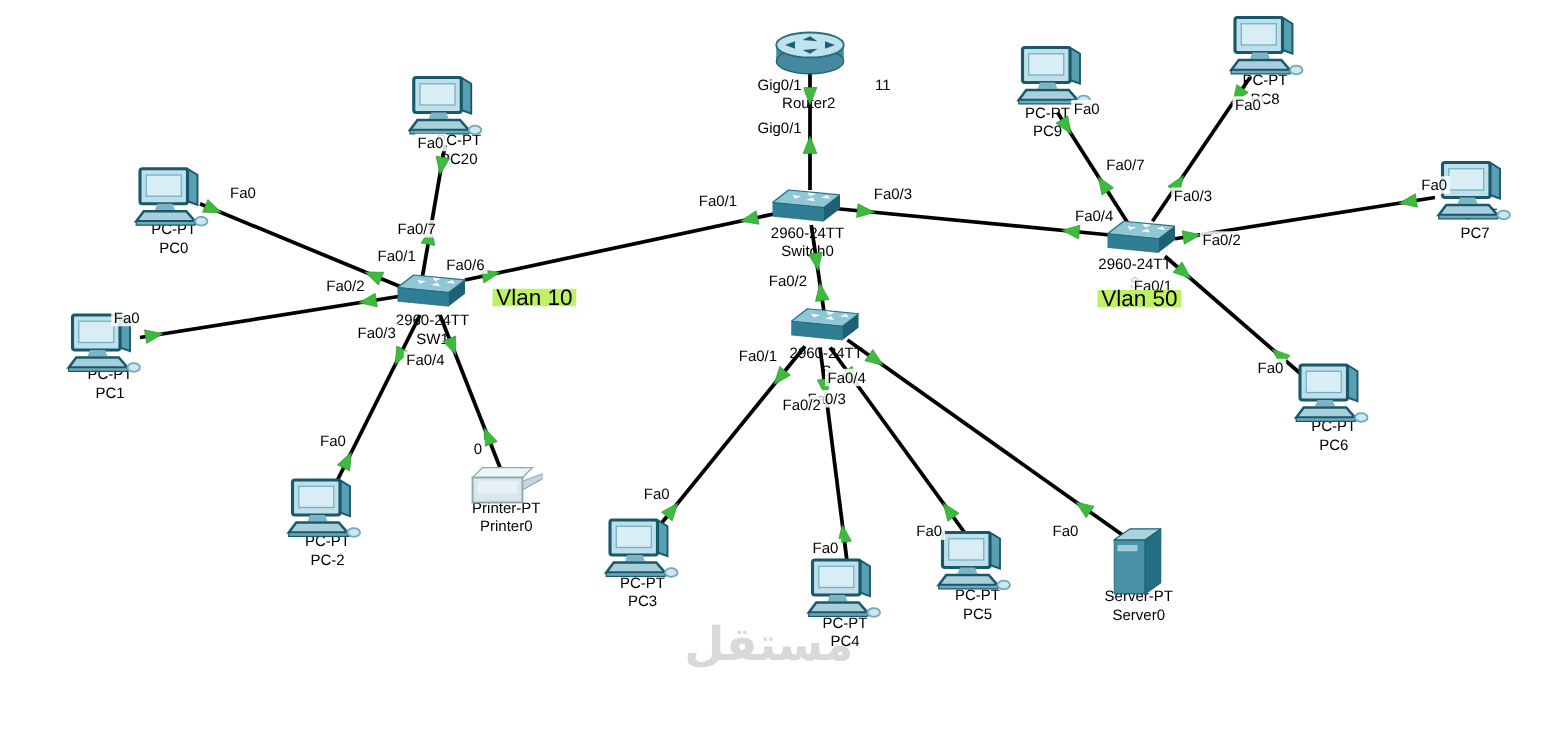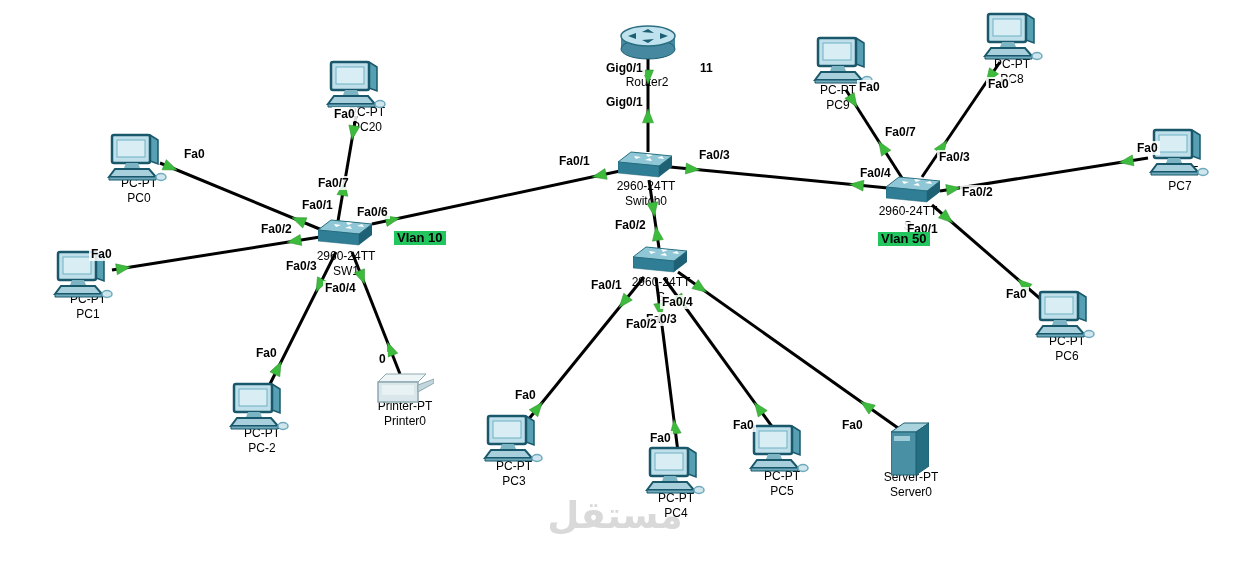--- a/index.html
+++ b/index.html
@@ -10,22 +10,22 @@
              text-align:center;color:#d9d9d9;font-family:"DejaVu Sans",sans-serif;user-select:none;}
   #watermark .ar{font-size:37px;font-weight:bold;line-height:40px;letter-spacing:1px;}
   #watermark .en{font-size:26px;font-weight:bold;line-height:30px;color:#dcdcdc;letter-spacing:1px;}
   .nlabel{position:absolute;z-index:1;transform:translateX(-50%);text-align:center;
           font-size:12px;line-height:15px;color:#000;white-space:nowrap;}
   #cables{position:absolute;z-index:2;left:0;top:0;pointer-events:none;}
   #cables line{pointer-events:stroke;}
   .dev{position:absolute;z-index:3;}
   .dev svg{display:block;}
   .plabel{position:absolute;z-index:4;font-size:12px;line-height:14px;color:#000;
-          background:rgba(255,255,255,0.85);padding:0 2px;white-space:nowrap;font-weight:bold;}
-  .note{font-size:13px;background:#22c55e;padding:0 3px;}
+          background:rgba(255,255,255,0.85);padding:0 2px;white-space:nowrap;}
+  .note{font-size:18px;background:#bef264;padding:0 3px;}
   #symbols{position:absolute;width:0;height:0;overflow:hidden;}
 </style>
 </head>
 <body>
 
 <div id="canvas">
 
   <div id="watermark">
     <div class="ar">مستقل</div>
   </div>

